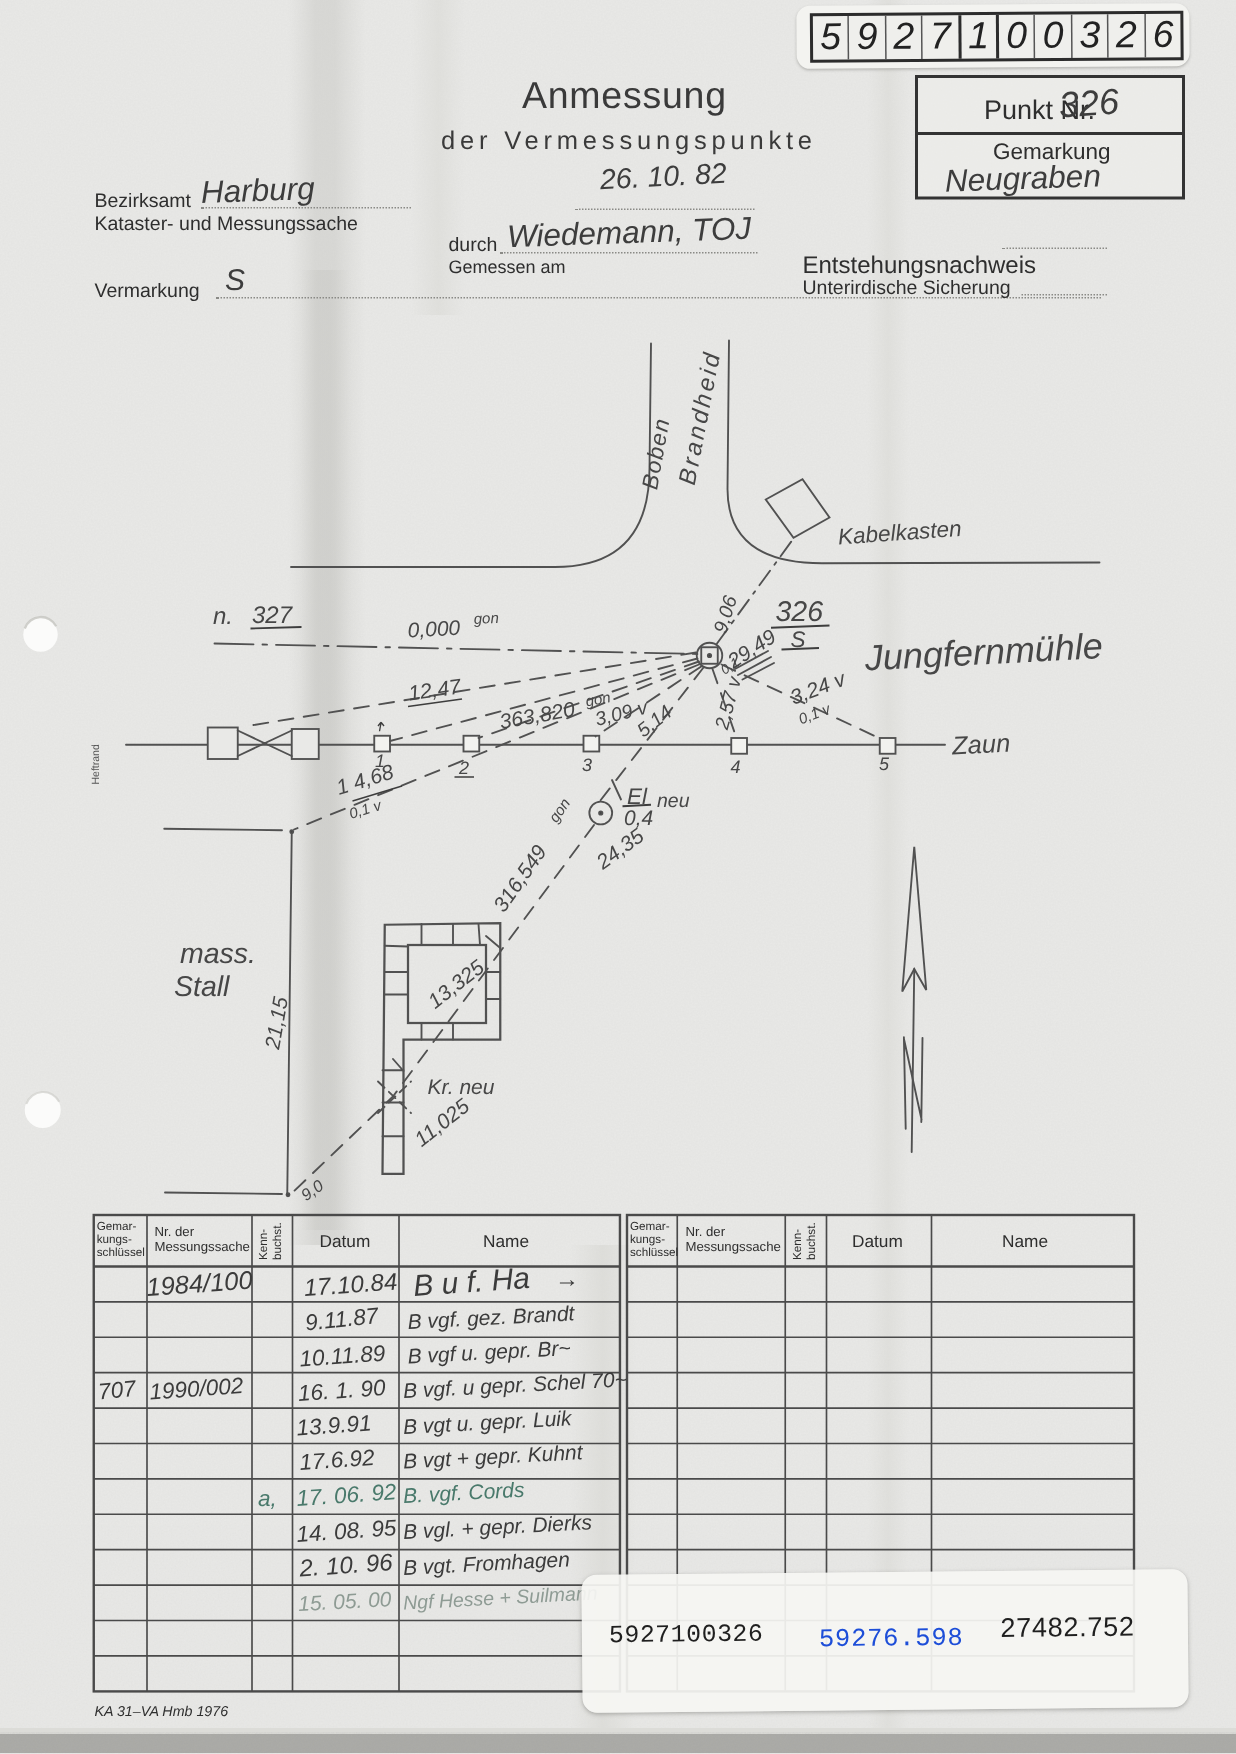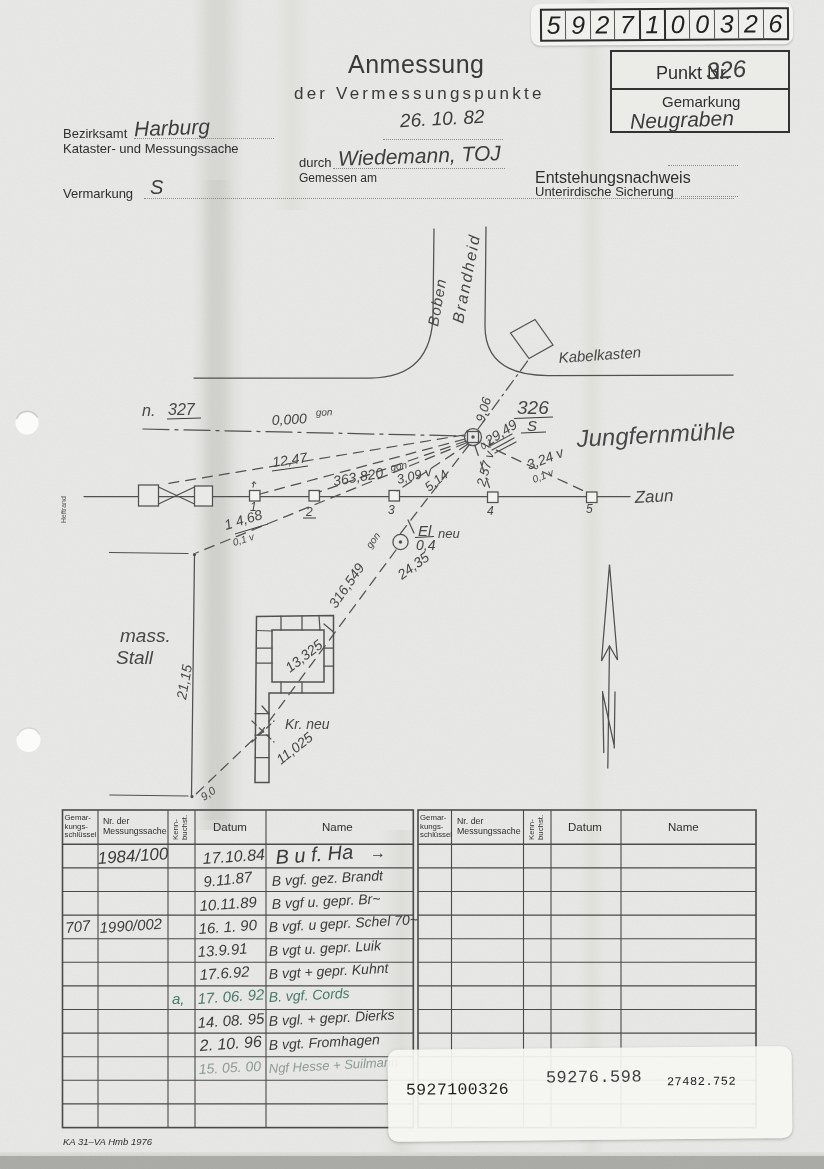--- a/index.html
+++ b/index.html
@@ -291,18 +291,18 @@
       <text x="269" y="1050" font-size="14" transform="rotate(-3 269,1050)">B vgt. Fromhagen</text>
       <g fill="#8e9b94">
         <text x="199" y="1074" font-size="14" transform="rotate(-3 199,1074)">15. 05. 00</text>
         <text x="269" y="1073" font-size="13" transform="rotate(-3 269,1073)">Ngf Hesse + Suilmann</text>
       </g>
     </g>
   </svg>
 
   <div class="abs" style="left:388px;top:1048px;width:404px;height:92px;background:rgba(246,246,243,0.92);border-radius:10px;transform:rotate(-0.55deg);box-shadow:0 1px 3px rgba(110,110,105,0.5);">
     <span style="position:absolute;left:18px;top:31px;font-family:'Liberation Mono',monospace;font-size:16.5px;color:#1f1f1f;letter-spacing:0.4px;">5927100326</span>
-    <span style="position:absolute;left:158px;top:20px;font-family:'Liberation Mono',monospace;font-size:17px;color:#404040;letter-spacing:0.5px;">59276.598</span>
-    <span style="position:absolute;left:279px;top:28px;font-family:Liberation Mono, monospace;font-size:12px;color:#1f1f1f;letter-spacing:0.5px;">27482.752</span>
+    <span style="position:absolute;left:158px;top:36px;font-family:'Liberation Mono',monospace;font-size:17px;color:#1d4ed8;letter-spacing:0.5px;">59276.598</span>
+    <span style="position:absolute;left:279px;top:28px;font-family:Liberation Sans, sans-serif;font-size:18px;color:#1f1f1f;letter-spacing:0.5px;">27482.752</span>
   </div>
   <div class="abs lbl" style="left:63px;top:1136px;font-size:9.5px;font-style:italic;">KA 31–VA Hmb 1976</div>
 
 </div>
 
 </body></html>

